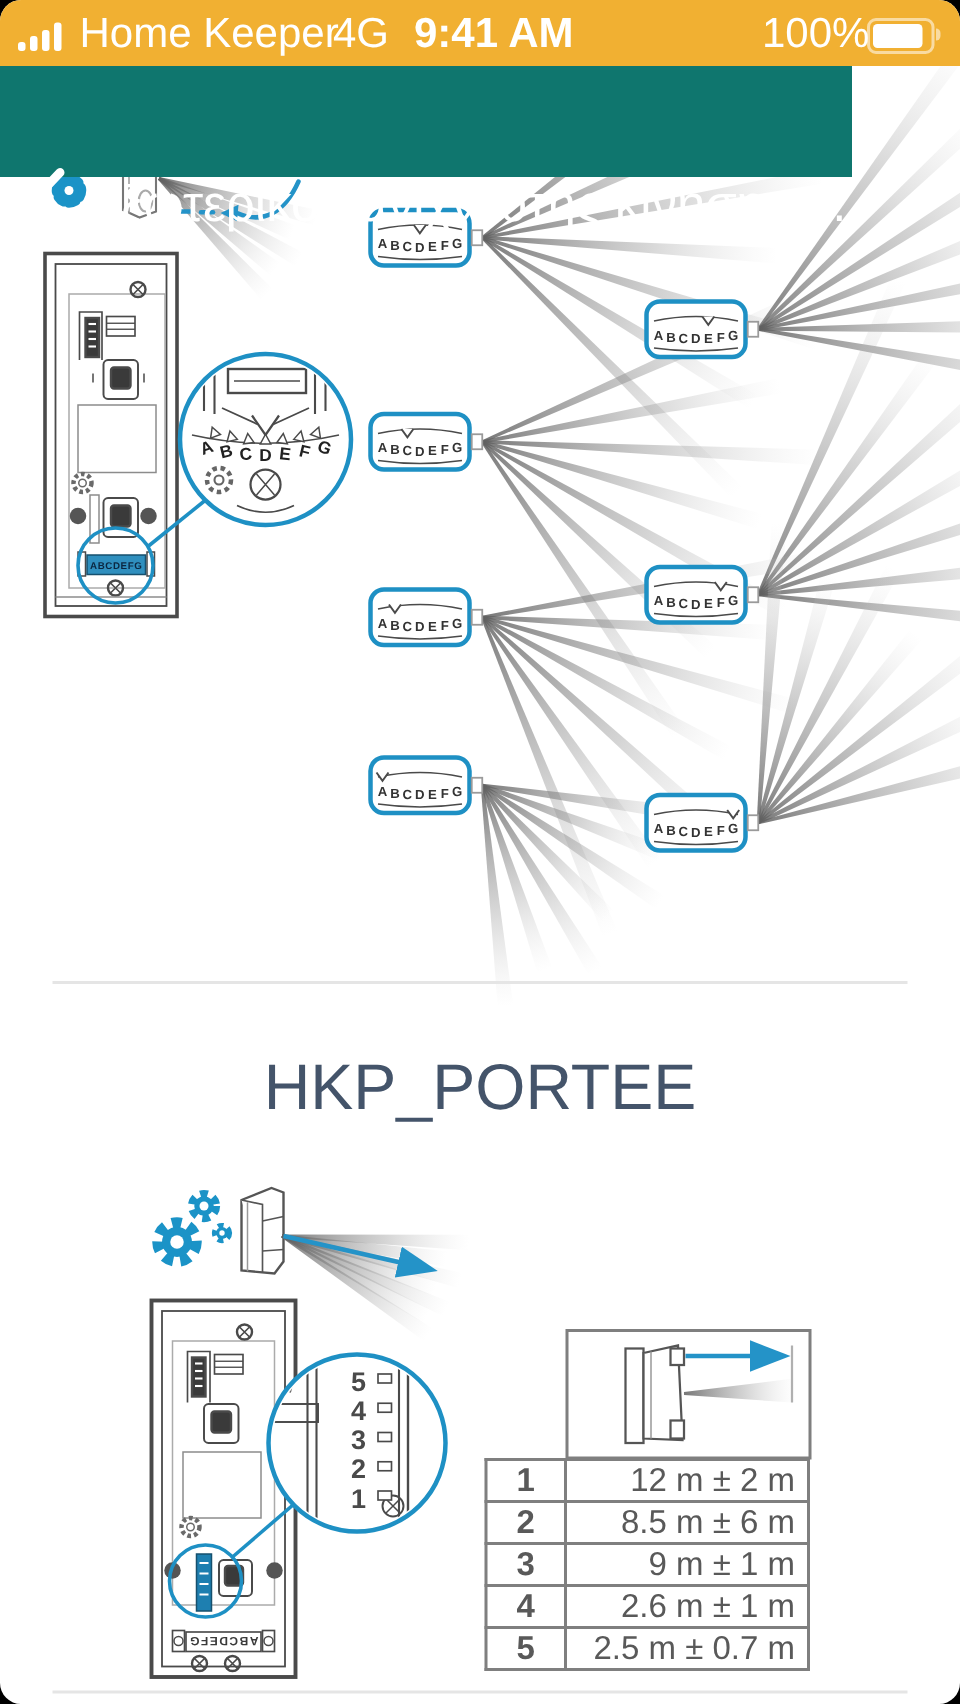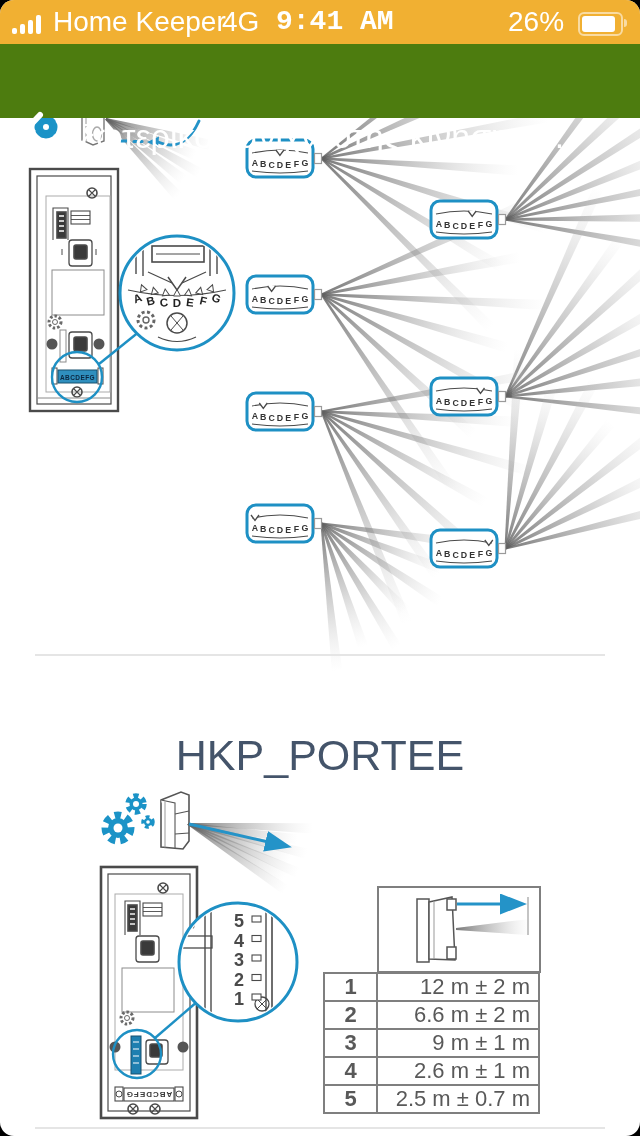--- a/index.html
+++ b/index.html
@@ -1,35 +1,35 @@
 <!DOCTYPE html>
 <html><head>
 <meta charset="utf-8">
 <style>
   html,body{margin:0;padding:0;background:#000;}
   .phone{position:relative;width:640px;height:1136px;background:#000;overflow:hidden;
          font-family:"Liberation Sans",sans-serif;}
   .screen{position:absolute;inset:0;background:#fff;border-radius:14px;overflow:hidden;}
   
   .statusbar{position:absolute;left:0;top:0;width:640px;height:44px;background:#F1B032;z-index:10;}
-  .navbar{position:absolute;left:0;top:44px;width:640px;height:74px;background:#4d7c0f;z-index:10;}
+  .navbar{position:absolute;left:0;top:44px;width:568px;height:74px;background:#0f766e;z-index:10;}
   .st-text{position:absolute;color:#fff;font-size:28px;line-height:44px;top:0;white-space:nowrap;}
-  .st-time{font-weight:bold;font-family:Liberation Mono, monospace;}
+  .st-time{font-weight:bold;}
   .battery{position:absolute;top:12px;width:41px;height:20px;border:2px solid rgba(255,255,255,.55);
            border-radius:6px;}
   .battery .fill{position:absolute;left:2px;top:2px;bottom:2px;width:33px;background:#fff;border-radius:3px;}
   .battery .nub{position:absolute;right:-6px;top:5px;width:3px;height:8px;background:rgba(255,255,255,.55);
            border-radius:0 3px 3px 0;}
   .sigbar{position:absolute;background:#fff;border-radius:2px;bottom:10px;}
   .nav-title{position:absolute;left:58px;top:70px;width:572px;height:44px;color:#fff;font-size:34px;
              line-height:44px;font-weight:500;white-space:nowrap;overflow:hidden;}
   .backbtn{position:absolute;left:10px;top:62px;width:44px;height:56px;cursor:pointer;}
   
   .scene{position:absolute;left:0;top:0;z-index:1;}
-  .section-title{position:absolute;left:0;top:731px;width:640px;text-align:center;color:#44546A;
+  .section-title{position:absolute;left:0;top:701px;width:640px;text-align:center;color:#44546A;
                  font-size:43px;font-weight:400;letter-spacing:0px;z-index:2;}
   table.range{position:absolute;left:323px;top:972px;width:217px;border-collapse:collapse;z-index:2;
               color:#595959;font-size:22px;}
   table.range td{border:2px solid #7F7F7F;height:25px;padding:0;}
   table.range td.sw{width:51px;text-align:center;font-weight:bold;}
   table.range td.rg{text-align:right;padding-right:8px;}
 </style>
 </head>
 <body>
 
@@ -474,21 +474,21 @@
   <div class="section-title">HKP_PORTEE</div>
 
   <table class="range">
     <tbody id="range-rows">
           <tr>
             <td class="sw">1</td>
             <td class="rg">12 m ± 2 m</td>
           </tr>
           <tr>
             <td class="sw">2</td>
-            <td class="rg">6.6 m ± 2 m</td>
+            <td class="rg">8.5 m ± 6 m</td>
           </tr>
           <tr>
             <td class="sw">3</td>
             <td class="rg">9 m ± 1 m</td>
           </tr>
           <tr>
             <td class="sw">4</td>
             <td class="rg">2.6 m ± 1 m</td>
           </tr>
           <tr>
@@ -501,21 +501,21 @@
   <div class="statusbar">
     <div>
       <div class="sigbar" style="left:12px;width:5px;height:6px;"></div>
       <div class="sigbar" style="left:20px;width:5px;height:10px;"></div>
       <div class="sigbar" style="left:28px;width:5px;height:14px;"></div>
       <div class="sigbar" style="left:36px;width:5px;height:19px;"></div>
     </div>
     <div class="st-text" style="left:53px;">Home Keeper</div>
     <div class="st-text" style="left:222px;">4G</div>
     <div class="st-text st-time" style="left:276px;">9:41 AM</div>
-    <div class="st-text" style="left:508px;">26%</div>
+    <div class="st-text" style="left:508px;">100%</div>
     <div class="battery" style="left:578px;">
       <div class="fill"></div>
           <div class="nub"></div>
     </div>
   </div>
 
   <div class="navbar">
     <div class="backbtn">
       <svg width="44" height="56" viewBox="0 0 44 56">
         <polyline points="30,9 12,28 30,47" fill="none" stroke="#fff" stroke-width="6" stroke-linecap="round" stroke-linejoin="round"></polyline>

